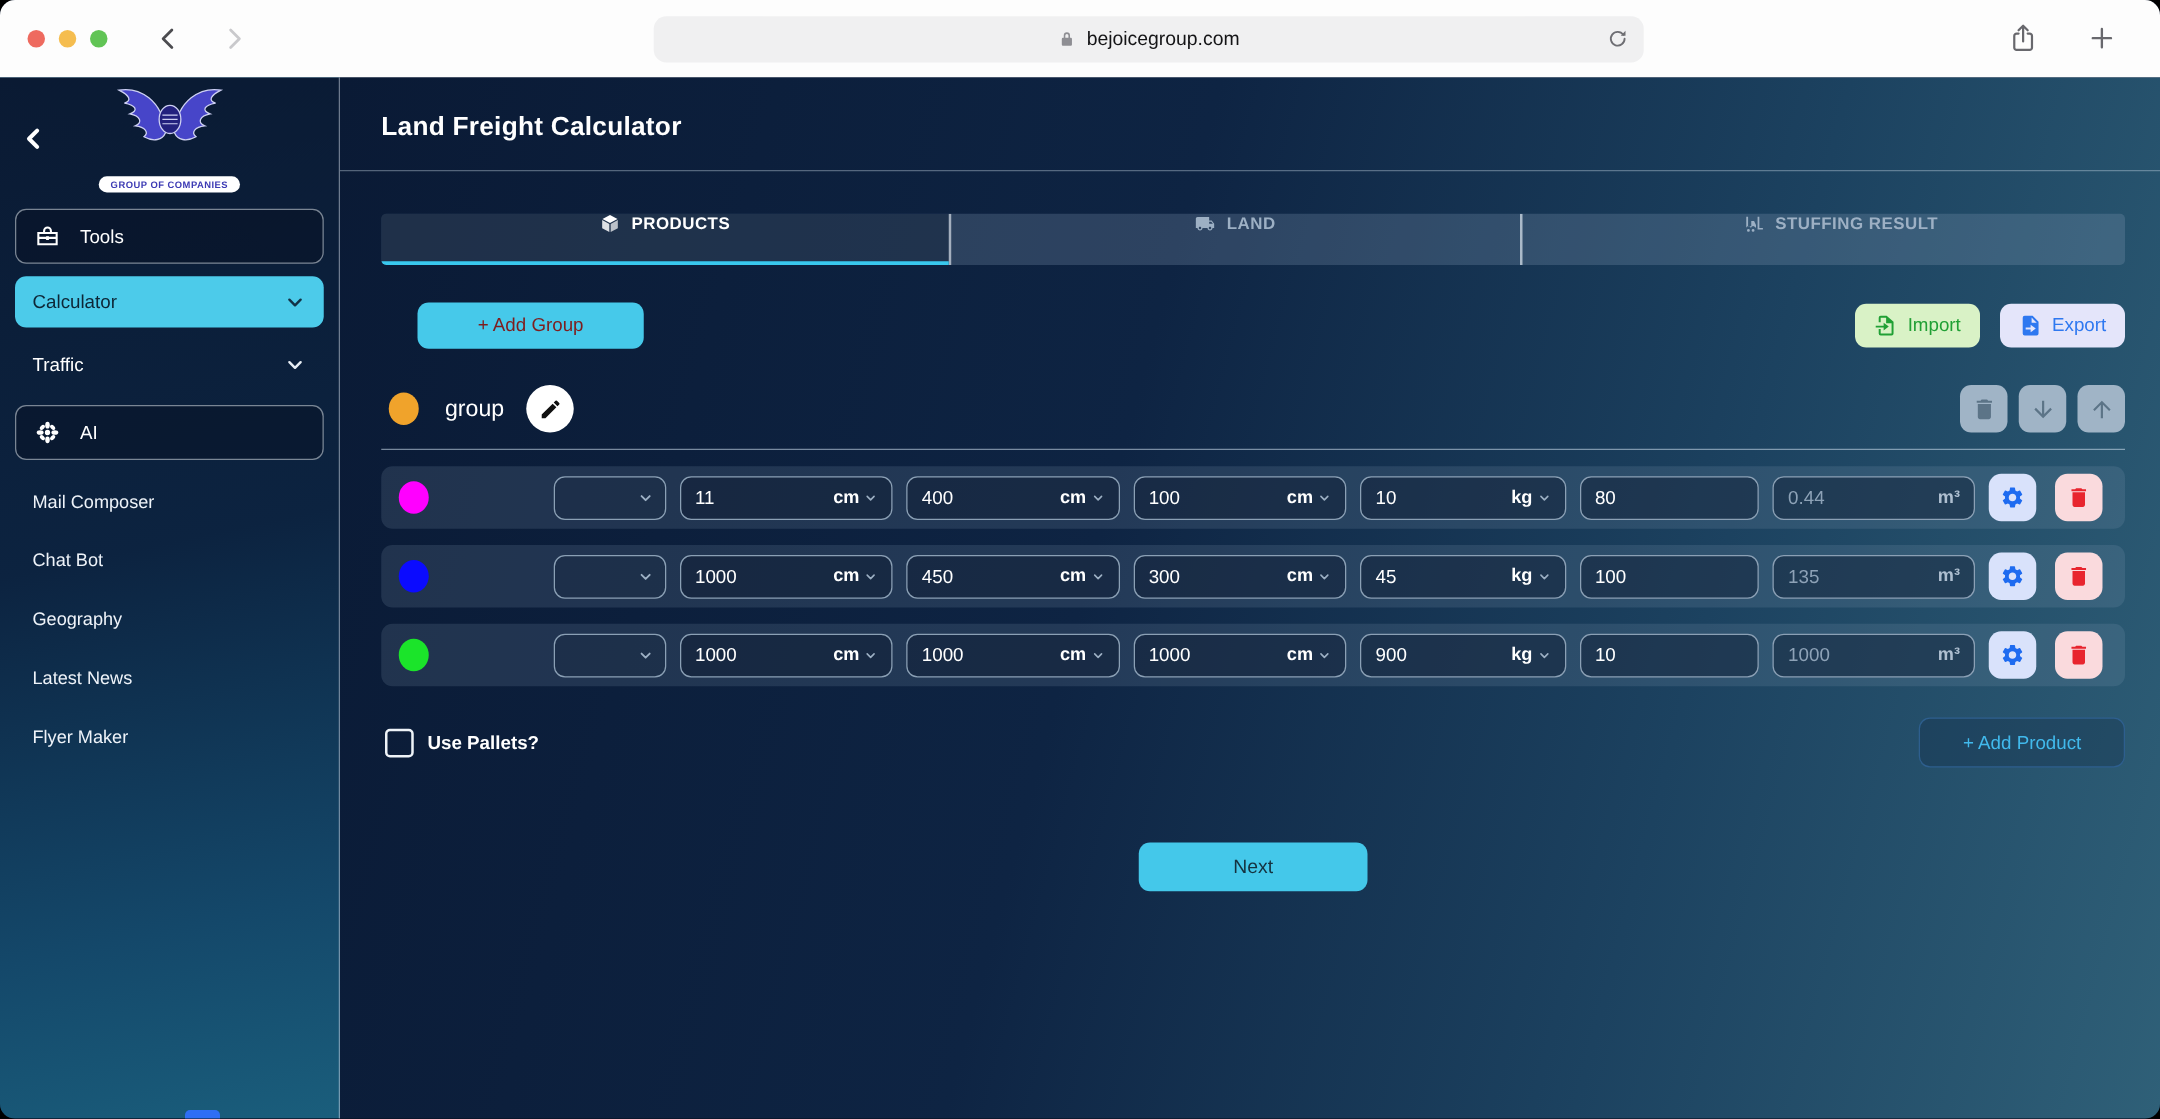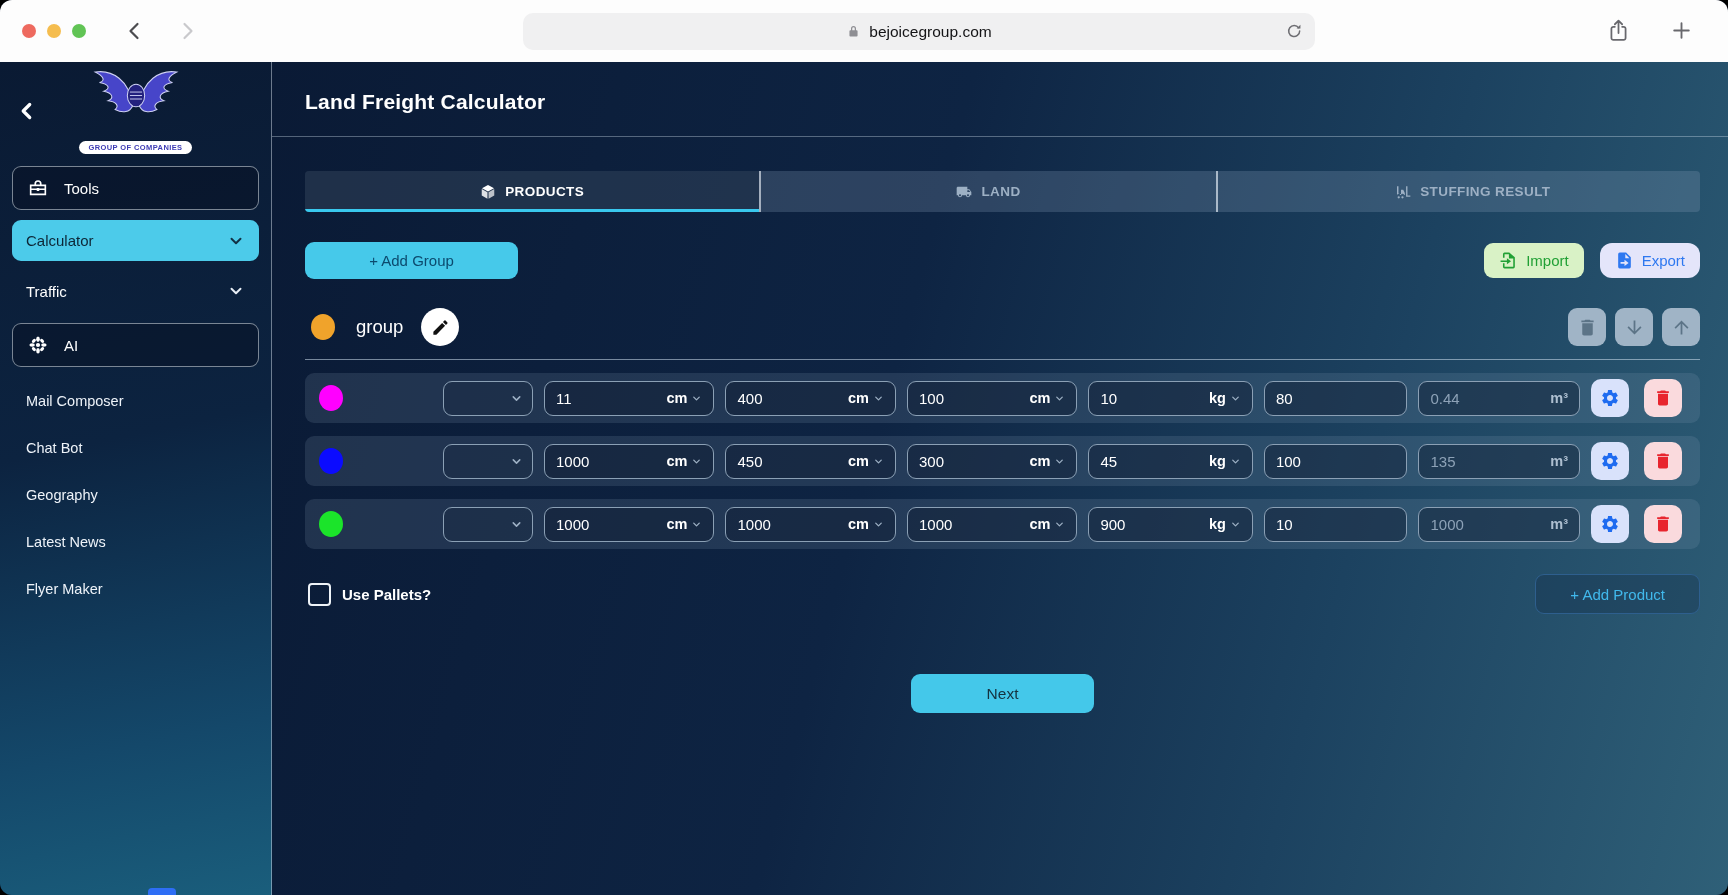--- a/index.html
+++ b/index.html
@@ -46,37 +46,37 @@
   .srow .chevd{margin-left:auto;width:18px;height:18px;color:#e8eef5;}
   .chevd svg{width:100%;height:100%;}
   .slinks{margin-top:14px;}
   .slink{padding:12px 0 12px 26px;color:#eef3f9;font-size:14.5px;margin-bottom:7px;}
   .peek{position:absolute;left:148px;bottom:0;width:28px;height:7px;background:#2e6ef5;border-radius:4px 4px 0 0;}
   
   .ptitle{padding:28px 0 22px 33px;color:#fff;font-size:21px;font-weight:bold;letter-spacing:.2px;
           border-bottom:1px solid rgba(205,220,235,.38);}
   .content{padding:0 28px 0 33px;}
   .tabbar{margin-top:34px;display:flex;height:41px;background:rgba(135,160,185,.26);border-radius:4px;overflow:hidden;}
-  .tab{flex:1;position:relative;display:flex;align-items:center;justify-content:center;gap:9px;
+  .tab{flex:1;position:relative;display:flex;justify-content:center;gap:9px;
        color:#9db0c4;font-size:13.5px;font-weight:bold;letter-spacing:.4px;border-right:2px solid rgba(235,243,250,.65);}
   .tab:last-child{border-right:none;padding-left:28px;}
   .tab .ticon{width:16px;height:16px;display:inline-block;}
   .tab .ticon svg{width:100%;height:100%;}
   .tab.active{color:#fff;background:rgba(12,28,50,.38);}
   .tab.active::after{content:"";position:absolute;left:0;right:0;bottom:0;height:3px;background:#39c8ee;}
   
   .toolrow{margin-top:30px;display:flex;align-items:center;}
-  .addgroup{width:213px;height:37px;background:#46c9ea;border-radius:9px;display:flex;align-items:center;
-            justify-content:center;color:#0c4a6e;font-size:15px;}
+  .addgroup{width:181px;height:37px;background:#46c9ea;border-radius:9px;display:flex;align-items:center;
+            justify-content:center;color:#7f1d1d;font-size:15px;margin-left:29px;}
   .ie{margin-left:auto;display:flex;gap:16px;}
   .iebtn{height:35px;border-radius:9px;display:flex;align-items:center;gap:8px;padding:0 15px;font-size:15px;font-weight:500;}
   .iebtn .bicon{width:19px;height:19px;}
   .iebtn .bicon svg{width:100%;height:100%;}
   .importb{background:#d9f2c6;color:#21a035;}
-  .exportb{background:#e4e5fa;color:#2e78f0;border-radius:12px;}
+  .exportb{background:#e4e5fa;color:#2e78f0;}
   
   .grouprow{margin-top:29px;display:flex;align-items:center;}
   .gdot{width:24px;height:26px;border-radius:50%;margin-left:6px;}
   .gname{margin-left:21px;color:#fff;font-size:18.5px;}
   .editbtn{margin-left:18px;width:38px;height:38px;border-radius:50%;background:#fff;display:flex;
            align-items:center;justify-content:center;color:#111;}
   .editbtn svg{width:19px;height:19px;}
   .gactions{margin-left:auto;display:flex;gap:9px;}
   .gabtn{width:38px;height:38px;border-radius:9px;background:#a0b4c6;color:#5c7487;display:flex;align-items:center;justify-content:center;}
   .gabtn svg{width:21px;height:21px;}

